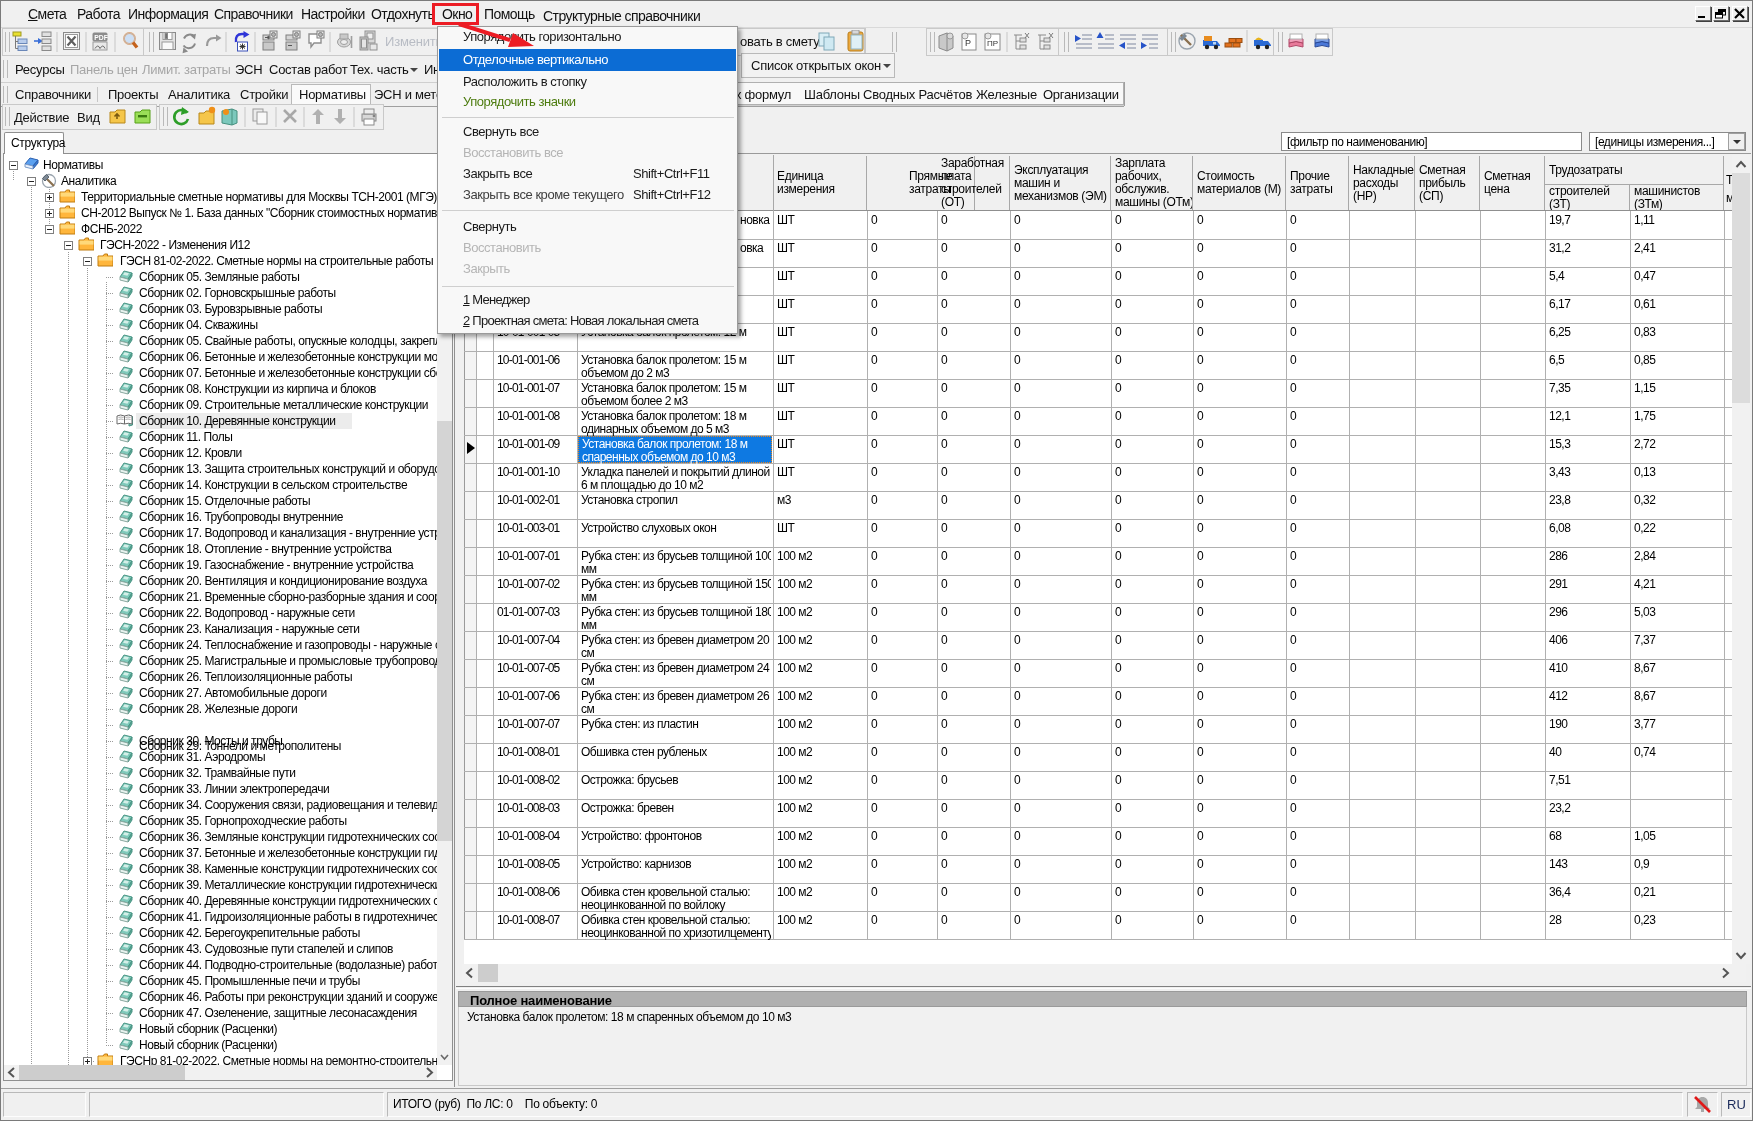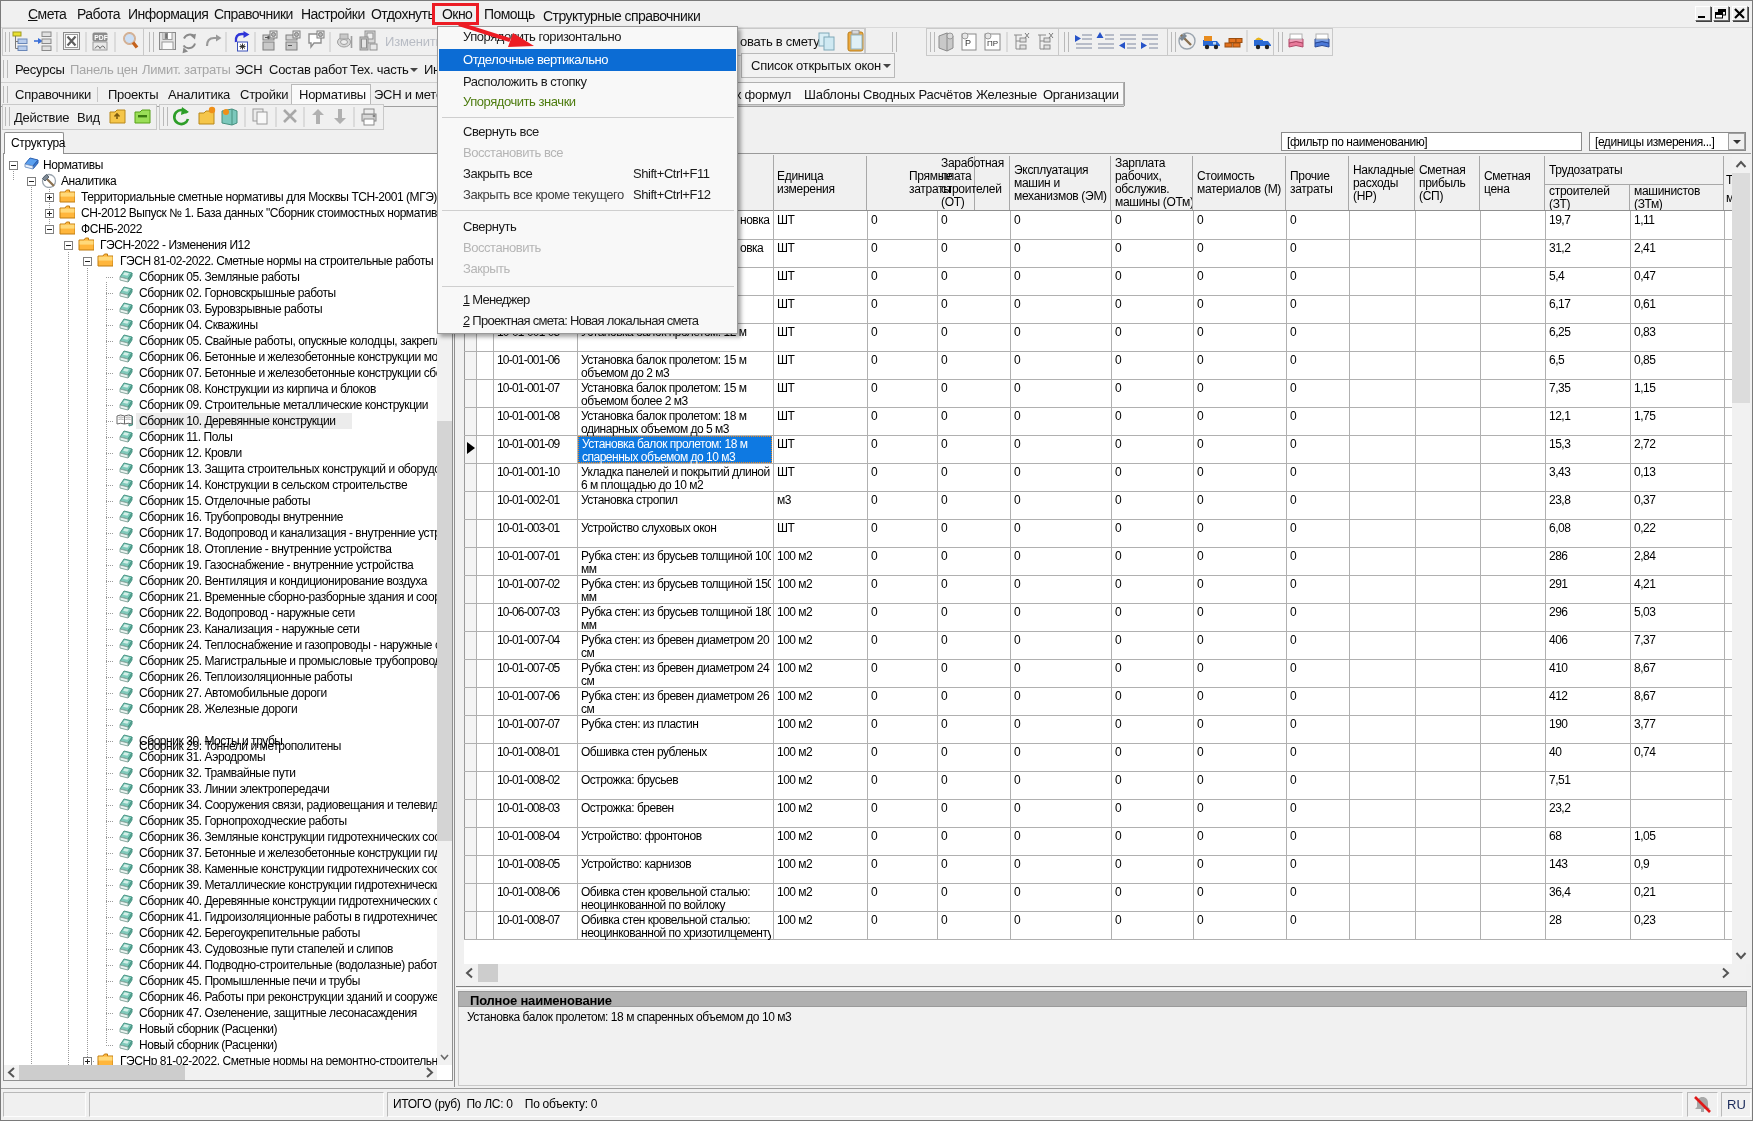--- a/index.html
+++ b/index.html
@@ -1006,21 +1006,21 @@
 <div class="cell" style="left:496px;top:493px;width:78px;height:24px;letter-spacing:-0.8px">10-01-002-01</div>
 <div class="cell" style="left:580px;top:493px;width:190px;height:26px">Установка стропил</div>
 <div class="cell" style="left:776px;top:493px;width:88px;height:13px">м3</div>
 <div class="cell" style="left:870px;top:493px;width:30px;height:13px">0</div>
 <div class="cell" style="left:940px;top:493px;width:30px;height:13px">0</div>
 <div class="cell" style="left:1013px;top:493px;width:30px;height:13px">0</div>
 <div class="cell" style="left:1114px;top:493px;width:30px;height:13px">0</div>
 <div class="cell" style="left:1196px;top:493px;width:30px;height:13px">0</div>
 <div class="cell" style="left:1289px;top:493px;width:30px;height:13px">0</div>
 <div class="cell" style="left:1548px;top:493px;width:60px;height:13px">23,8</div>
-<div class="cell" style="left:1633px;top:493px;width:60px;height:13px">0,37</div>
+<div class="cell" style="left:1633px;top:493px;width:60px;height:13px">0,32</div>
 <div class="hline" style="left:463px;top:546px;width:1268px;background:#b0b0b0"></div>
 <div class="cell" style="left:496px;top:521px;width:78px;height:24px;letter-spacing:-0.8px">10-01-003-01</div>
 <div class="cell" style="left:580px;top:521px;width:190px;height:26px">Устройство слуховых окон</div>
 <div class="cell" style="left:776px;top:521px;width:88px;height:13px">ШТ</div>
 <div class="cell" style="left:870px;top:521px;width:30px;height:13px">0</div>
 <div class="cell" style="left:940px;top:521px;width:30px;height:13px">0</div>
 <div class="cell" style="left:1013px;top:521px;width:30px;height:13px">0</div>
 <div class="cell" style="left:1114px;top:521px;width:30px;height:13px">0</div>
 <div class="cell" style="left:1196px;top:521px;width:30px;height:13px">0</div>
 <div class="cell" style="left:1289px;top:521px;width:30px;height:13px">0</div>
@@ -1044,21 +1044,21 @@
 <div class="cell" style="left:776px;top:577px;width:88px;height:13px">100 м2</div>
 <div class="cell" style="left:870px;top:577px;width:30px;height:13px">0</div>
 <div class="cell" style="left:940px;top:577px;width:30px;height:13px">0</div>
 <div class="cell" style="left:1013px;top:577px;width:30px;height:13px">0</div>
 <div class="cell" style="left:1114px;top:577px;width:30px;height:13px">0</div>
 <div class="cell" style="left:1196px;top:577px;width:30px;height:13px">0</div>
 <div class="cell" style="left:1289px;top:577px;width:30px;height:13px">0</div>
 <div class="cell" style="left:1548px;top:577px;width:60px;height:13px">291</div>
 <div class="cell" style="left:1633px;top:577px;width:60px;height:13px">4,21</div>
 <div class="hline" style="left:463px;top:630px;width:1268px;background:#b0b0b0"></div>
-<div class="cell" style="left:496px;top:605px;width:78px;height:24px;letter-spacing:-0.8px">10-06-007-03</div>
+<div class="cell" style="left:496px;top:605px;width:78px;height:24px;letter-spacing:-0.8px">01-01-007-03</div>
 <div class="cell" style="left:580px;top:605px;width:190px;height:26px">Рубка стен: из брусьев толщиной 180<br>мм</div>
 <div class="cell" style="left:776px;top:605px;width:88px;height:13px">100 м2</div>
 <div class="cell" style="left:870px;top:605px;width:30px;height:13px">0</div>
 <div class="cell" style="left:940px;top:605px;width:30px;height:13px">0</div>
 <div class="cell" style="left:1013px;top:605px;width:30px;height:13px">0</div>
 <div class="cell" style="left:1114px;top:605px;width:30px;height:13px">0</div>
 <div class="cell" style="left:1196px;top:605px;width:30px;height:13px">0</div>
 <div class="cell" style="left:1289px;top:605px;width:30px;height:13px">0</div>
 <div class="cell" style="left:1548px;top:605px;width:60px;height:13px">296</div>
 <div class="cell" style="left:1633px;top:605px;width:60px;height:13px">5,03</div>

